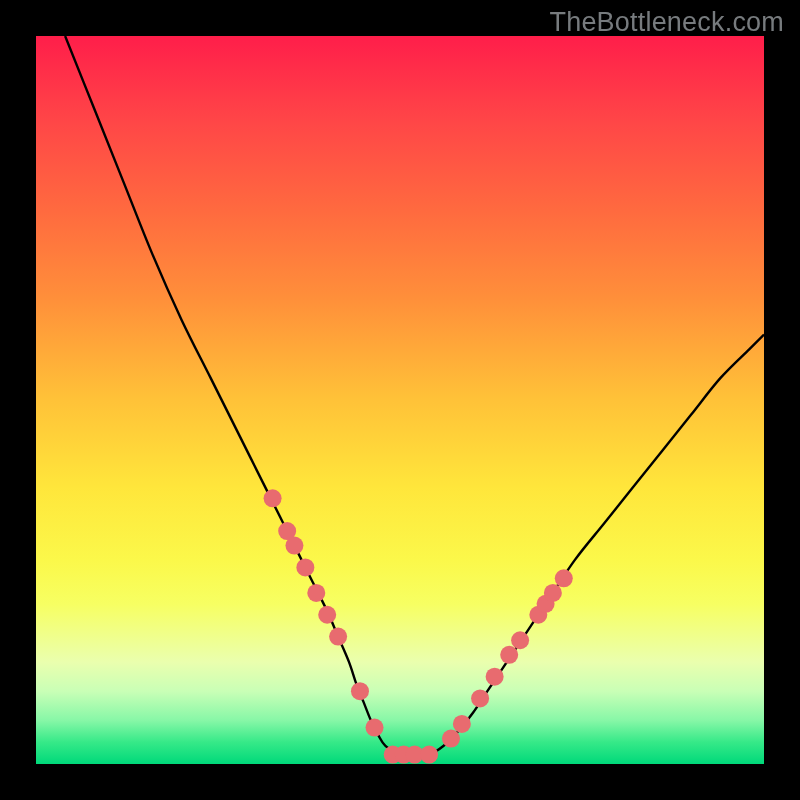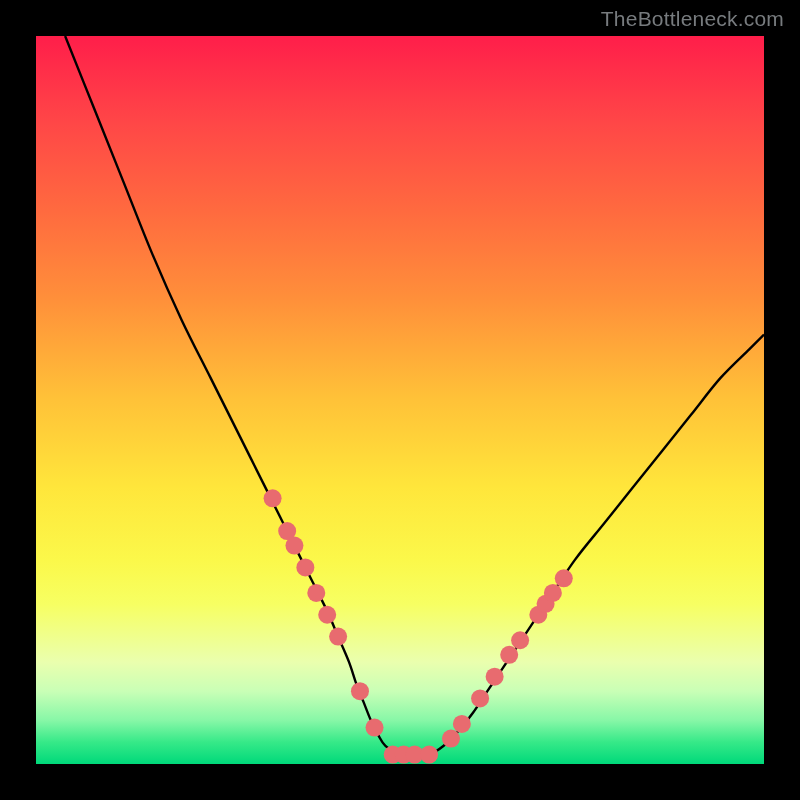--- a/index.html
+++ b/index.html
@@ -38,21 +38,21 @@
       #c9ffb6 90%,
       #87f7a7 94%,
       #36e988 97%,
       #00d97a 100%);
   }
   .watermark {
     position: absolute;
     top: 7px;
     right: 16px;
     color: #777b7e;
-    font-size: 21px;
+    font-size: 27px;
     font-weight: 500;
     letter-spacing: 0.2px;
     font-family: Arial, Helvetica, sans-serif;
   }
   svg.overlay {
     position: absolute;
     left: 36px;
     top: 36px;
     width: 728px;
     height: 728px;

